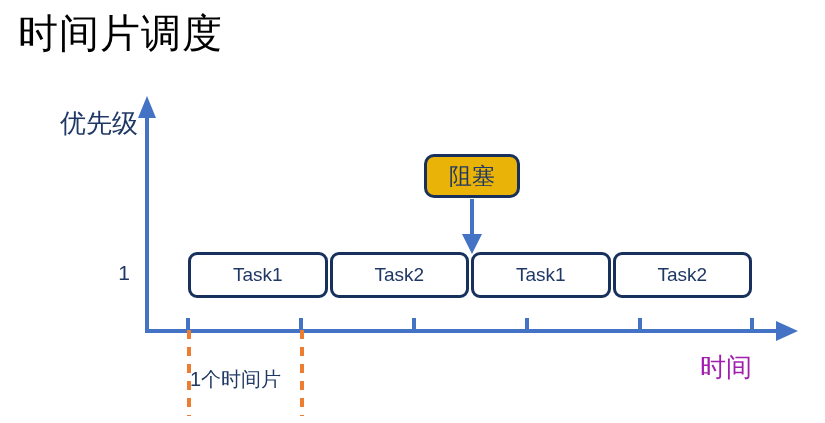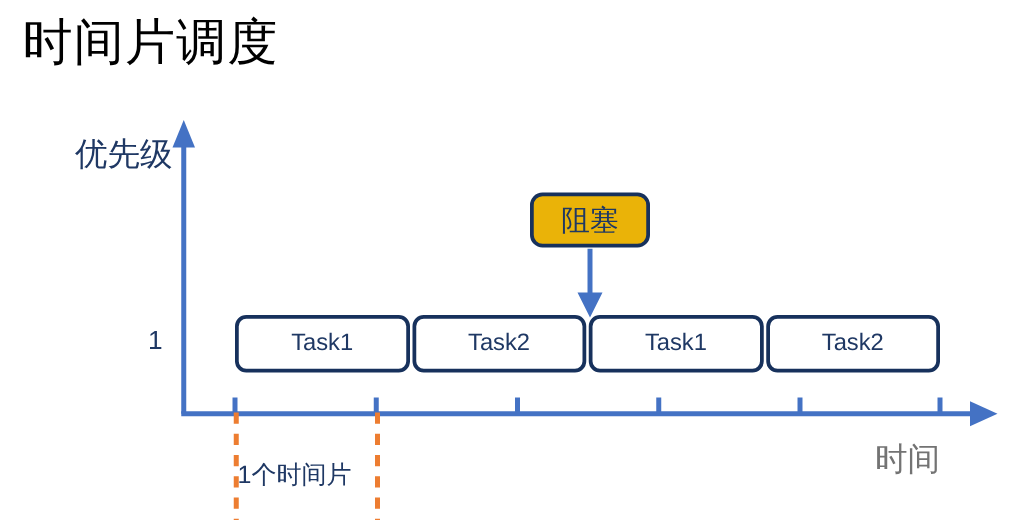--- a/index.html
+++ b/index.html
@@ -36,21 +36,21 @@
     font-size: 26px;
     color: #1F3864;
     white-space: nowrap;
     margin-left: 46px;
   }
   .axis-label-x {
     position: absolute;
     left: 700px;
     top: 350px;
     font-size: 26px;
-    color: #737373;
+    color: #a21caf;
     white-space: nowrap;
   }
   .tick-label-y {
     position: absolute;
     left: 108px;
     top: 261px;
     font-size: 21px;
     color: #1F3864;
     width: 22px;
     text-align: right;

